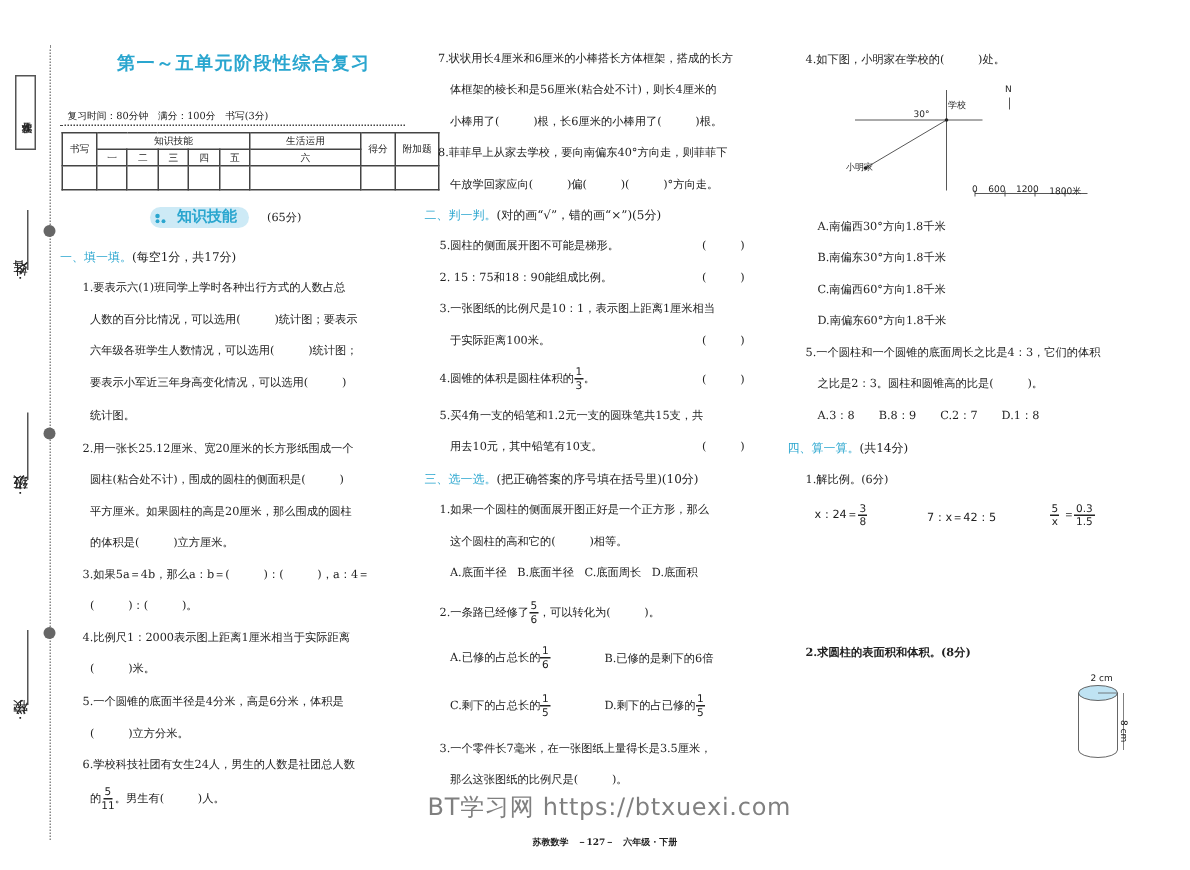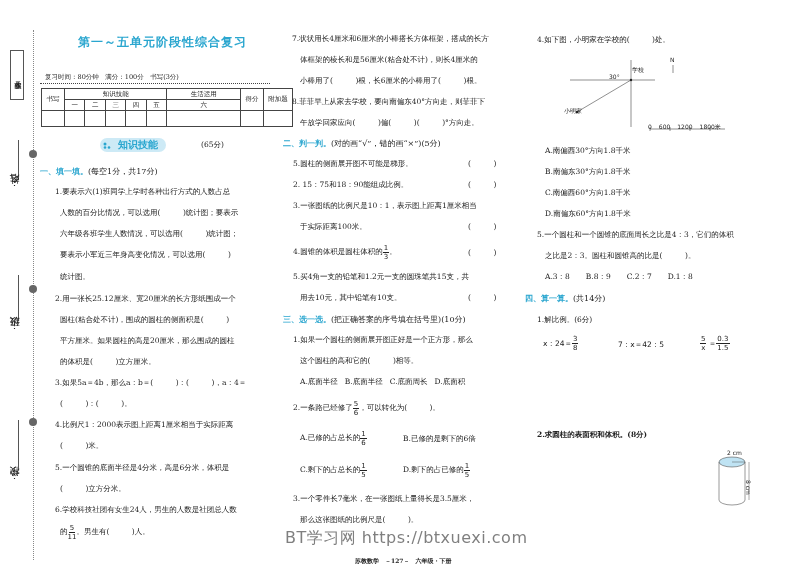--- a/index.html
+++ b/index.html
@@ -10,23 +10,23 @@
   .circle{width:8px;height:8px;border-radius:50%;background:#666;left:29px;}
   .sidelabel{left:8px;font-size:10px;writing-mode:vertical-rl;transform:rotate(180deg);}
   .sideline{left:18px;width:0;border-left:1px solid #555;}
   .title{left:50px;top:34px;width:225px;text-align:center;font-size:12px;font-weight:bold;color:#2aa6cf;letter-spacing:1px;}
   .meta{left:45px;top:73px;font-size:6.5px;font-weight:normal;}
   .hr-dots{left:40px;top:83px;width:230px;border-top:1px dotted #444;}
   table.score{position:absolute;left:41px;top:88px;width:252px;border-collapse:collapse;font-family:"DejaVu Sans",sans-serif;font-size:6.5px;}
   table.score td{border:1px solid #444;text-align:center;height:10px;padding:0;}
   .pill{left:100px;top:138px;height:14px;padding:0 8px 0 18px;background:#cdeaf6;border-radius:8px;font-family:"DejaVu Sans",sans-serif;font-size:10px;font-weight:bold;color:#2aa6cf;line-height:14px;}
   .pill-icon{left:103px;top:142px;width:8px;height:7px;}
-  .pill-score{left:178px;top:140px;font-size:7.5px;margin-left:23px;}
+  .pill-score{left:178px;top:140px;font-size:7.5px;}
   .sec{font-size:8px;}
-  .sec .hd{color:#2aa6cf;font-family:"DejaVu Sans",sans-serif;font-weight:bold;}
+  .sec .hd{color:#2aa6cf;font-family:"DejaVu Sans",sans-serif;font-weight:normal;}
   .q{font-size:7.5px;line-height:9px;white-space:nowrap;}
   .frac{display:inline-flex;flex-direction:column;align-items:center;vertical-align:middle;font-family:"DejaVu Sans",sans-serif;font-size:7px;line-height:8px;}
   .frac .n{border-bottom:1px solid #222;padding:0 1px;}
   .watermark{left:285px;top:528px;font-family:"DejaVu Sans",sans-serif;font-size:16px;color:#555;opacity:.75;letter-spacing:0.5px;}
   .footer{left:355px;top:557px;font-size:6px;font-weight:bold;}
 </style>
 </head>
 <body>
 
 <div class="abs side-box">

